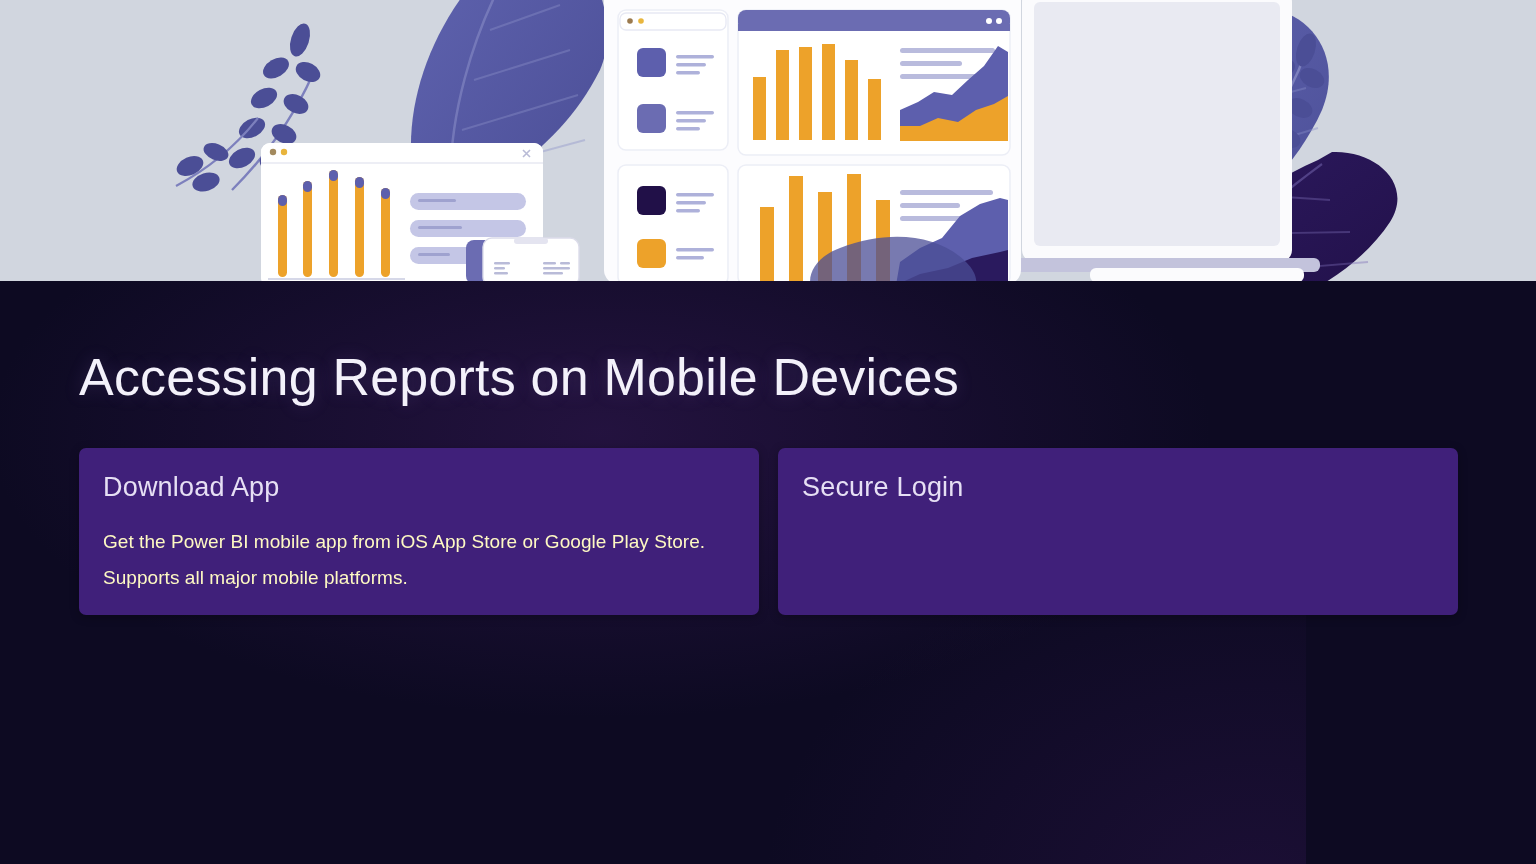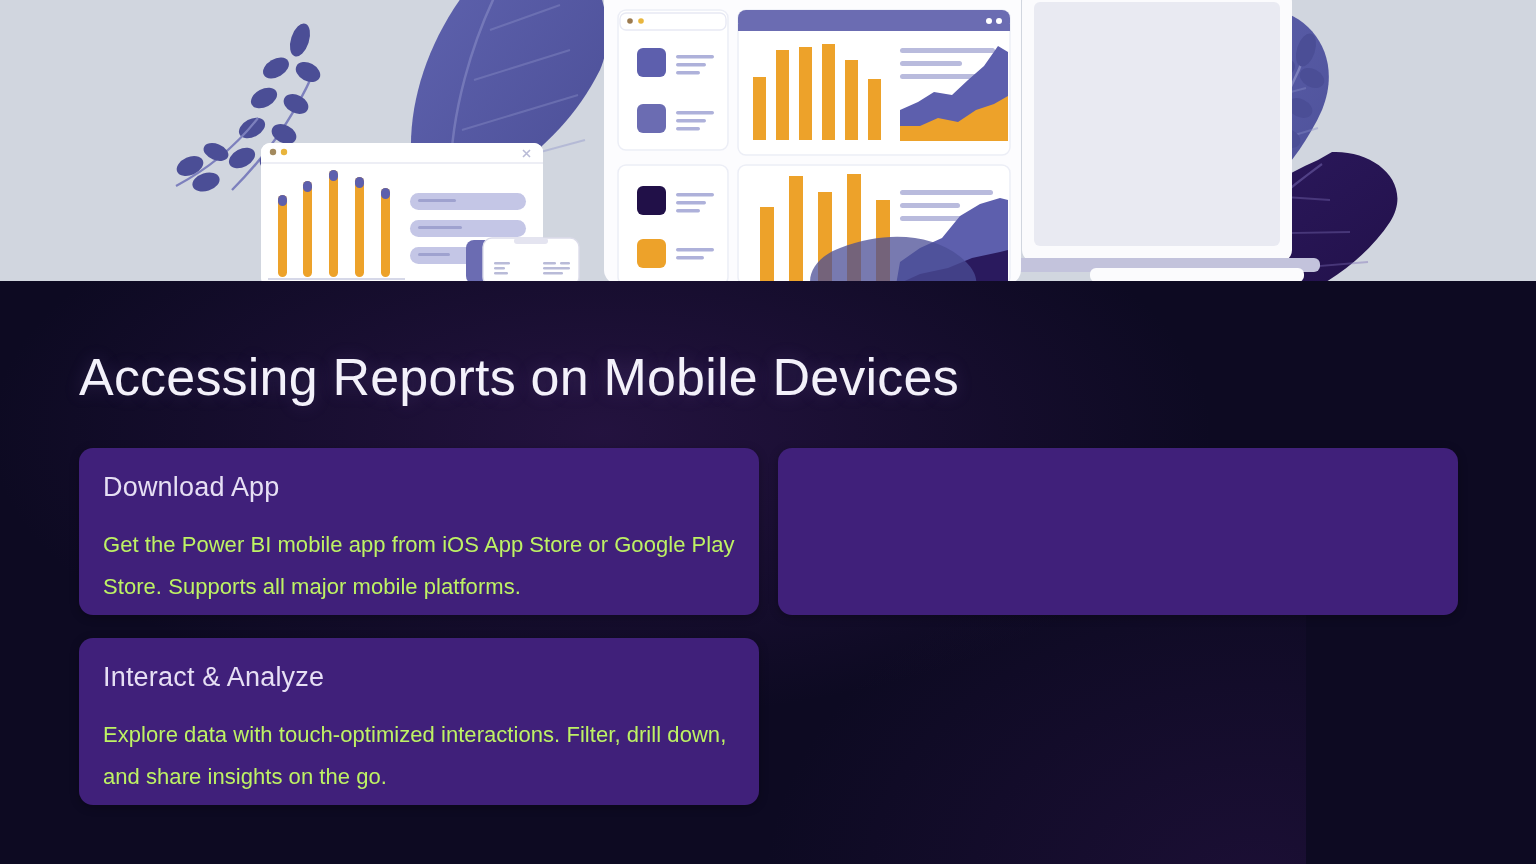--- a/index.html
+++ b/index.html
@@ -41,36 +41,36 @@
     width: 1379px;
     display: grid;
     grid-template-columns: 680px 680px;
     grid-template-rows: 167px 167px;
     column-gap: 19px;
     row-gap: 23px;
   }
 
   .card {
     background: #40207a;
-    border-radius: 14px;
+    border-radius: 7px;
     padding: 26px 24px 0 24px;
     box-shadow: 0 2px 10px rgba(0,0,0,0.28);
     position: relative;
     overflow: hidden;
   }
   .card-title {
     font-size: 27px; font-weight: 300;
     color: #e6dff4;
     letter-spacing: 0.2px;
     line-height: 1.0;
     margin-bottom: 23px;
   }
   .card-desc {
-    font-size: 22px; font-weight: 400;
-    color: #bef264;
+    font-size: 19px; font-weight: 400;
+    color: #fef9c3;
     line-height: 1.92;
     letter-spacing: 0.05px;
   }
 </style>
 </head>
 <body>
 
 <div class="slide">
 
   <div class="hero">
@@ -297,23 +297,20 @@
     <h1 class="page-title">Accessing Reports on Mobile Devices</h1>
 
     <div class="card-grid">
 
       <div class="card">
         <div class="card-title">Download App</div>
         <div class="card-desc">Get the Power BI mobile app from iOS App Store or Google Play Store. Supports all major mobile platforms.</div>
       </div>
 
       <div class="card">
+        <div class="card-title">Secure Login</div>
       </div>
 
 
-      <div class="card">
-        <div class="card-title">Interact &amp; Analyze</div>
-        <div class="card-desc">Explore data with touch-optimized interactions. Filter, drill down, and share insights on the go.</div>
-      </div>
 
     </div>
   </div>
 </div>
 
 </body></html>

